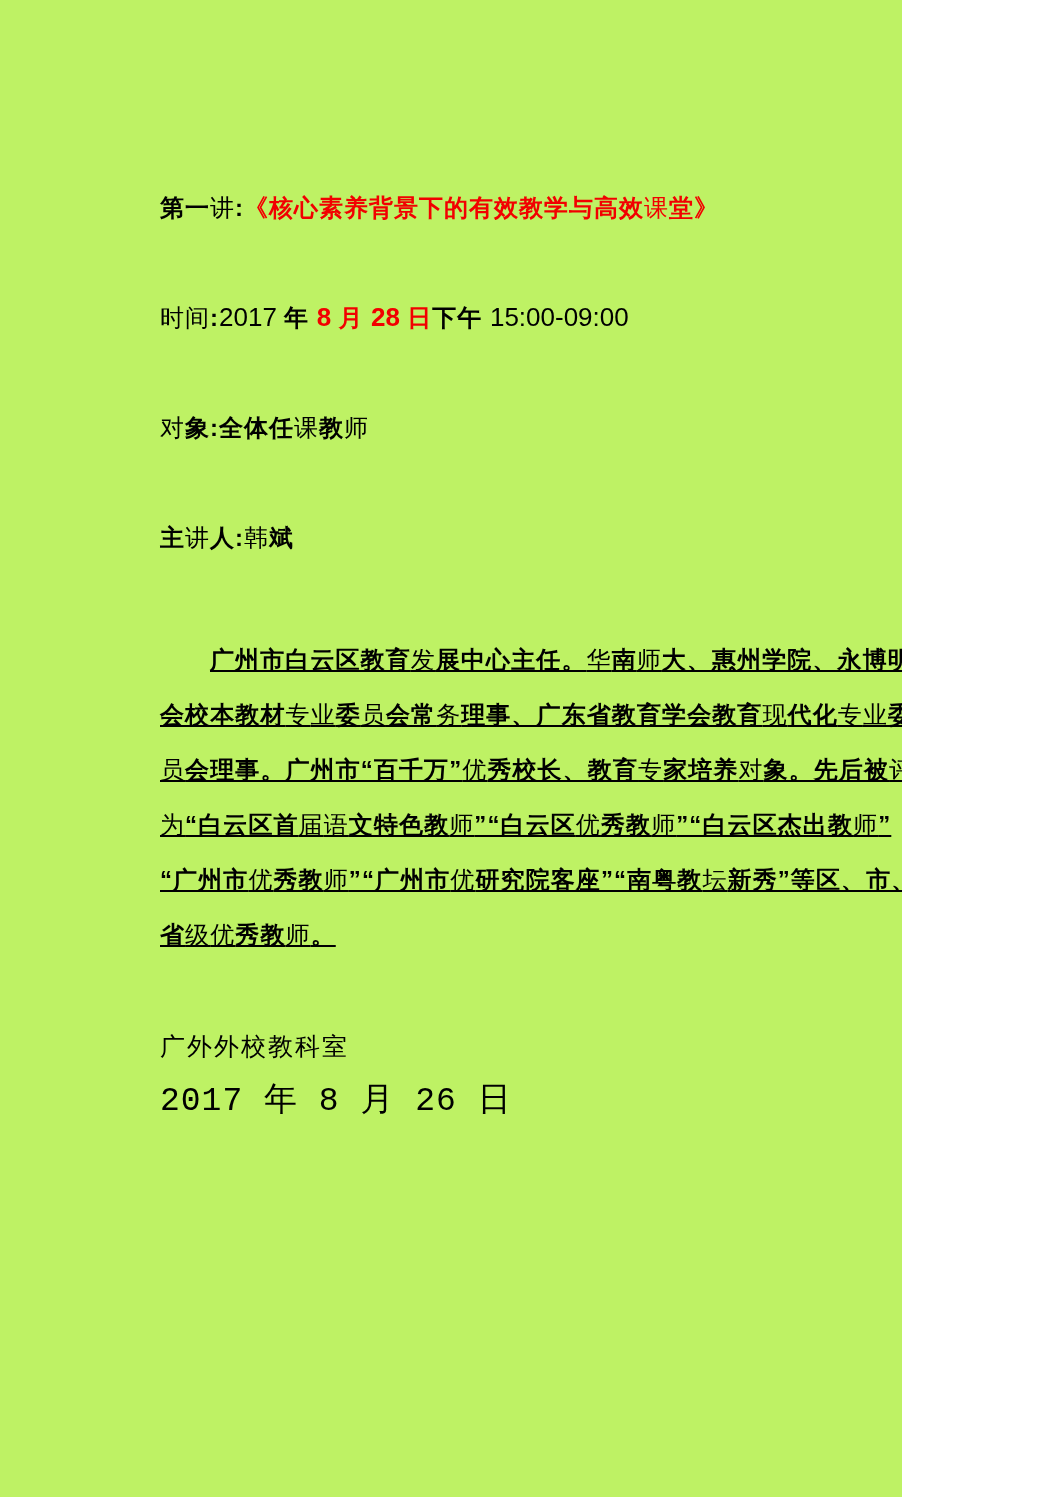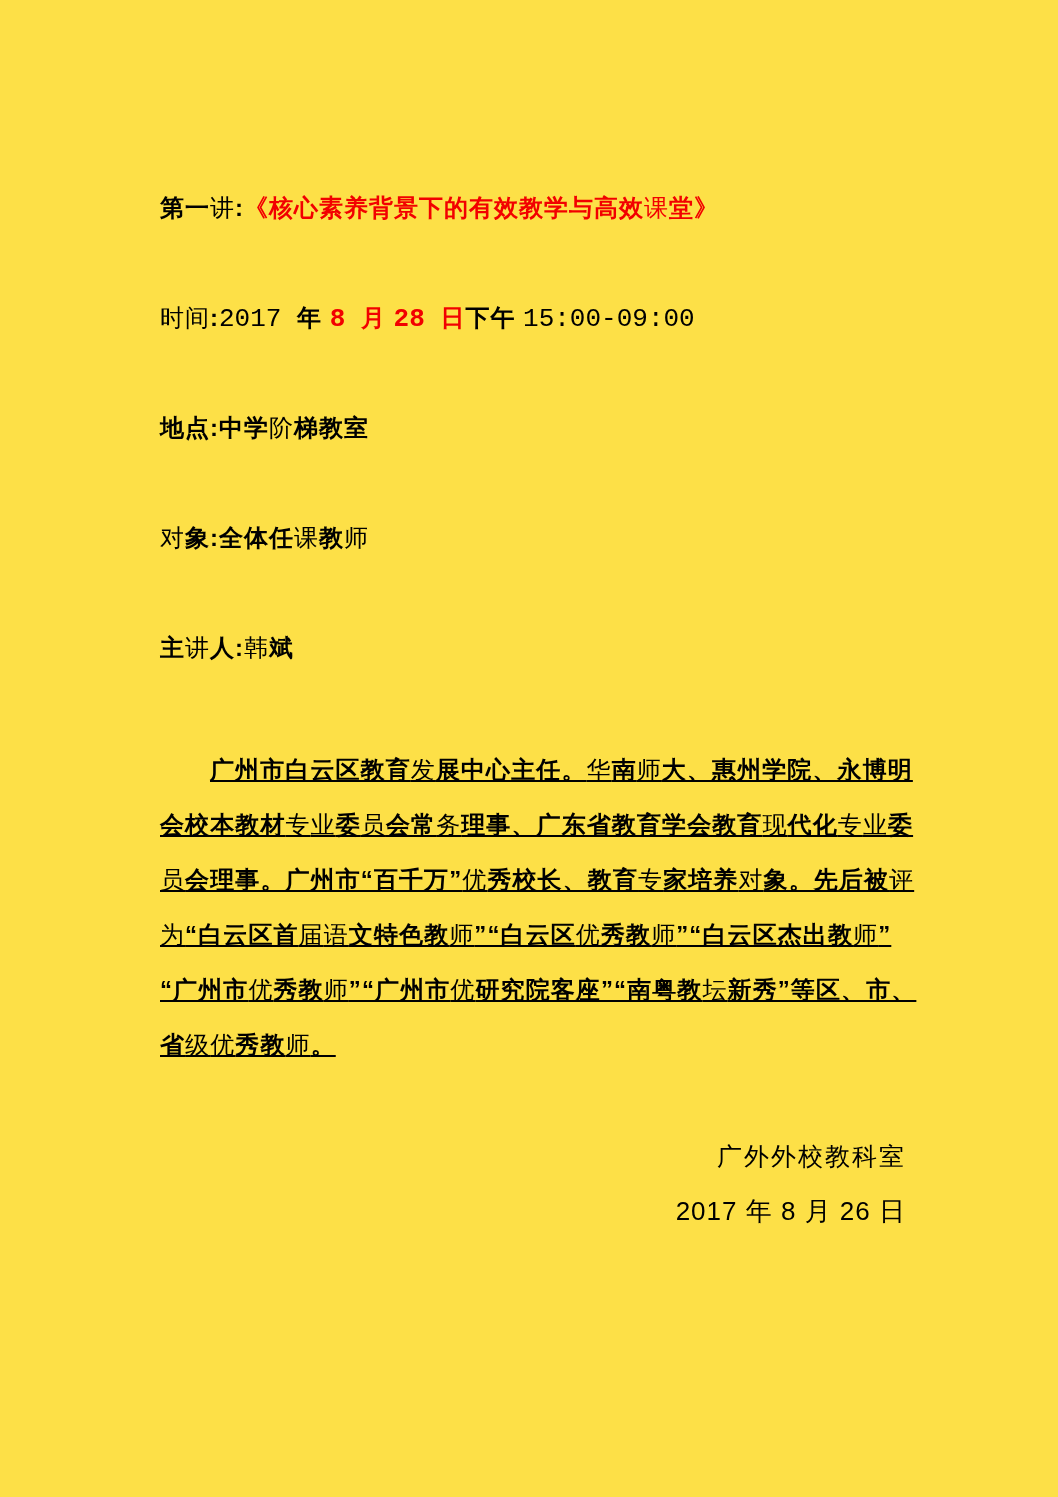--- a/index.html
+++ b/index.html
@@ -1,19 +1,19 @@
 <!DOCTYPE html>
 <html style="--red-color: #f20000;"><head>
 <meta charset="utf-8">
 <style>
   html,body{margin:0;padding:0;background:#ffffff;}
   .page{
     position:relative;
-    width:1058px;height:1497px;
-    background:#fde047;
+    width:902px;height:1497px;
+    background:#bef264;
     color:#000000;
     font-family:"Liberation Sans",sans-serif;
     overflow:hidden;
   }
   .content{
     position:absolute;
     left:160px;top:180px;
     width:746px;
   }
   .line{
@@ -23,67 +23,66 @@
     margin:0 0 55px 0;
     letter-spacing:1px;
     white-space:nowrap;
   }
   .title-line{margin-bottom:55px;}
   
   .cn{font-weight:700;}
   .light{font-weight:400 !important;}
   .red{color:var(--red-color,#f20000);}
   .num{
-    font-family:Liberation Mono, monospace;
+    font-family:Liberation Sans, sans-serif;
     font-weight:400;
     font-size:26px;
     letter-spacing:0;
   }
   .num.red{font-weight:700;}
   .bio{
     padding-top:12px;
     margin:0;
     text-decoration:underline;
   }
   .bio-line{
     font-size:24px;
     line-height:55px;
     letter-spacing:1.1px;
     white-space:nowrap;
   }
   .bio-line:first-child{text-indent:50px;}
   .closing{
     margin-top:57px;
-    text-align:right;
+    text-align:left;
   }
   .sign-line{
     font-size:25px;
     line-height:55px;
     font-weight:400;
     letter-spacing:2px;
   }
   .date-line{
-    font-family:Liberation Sans, sans-serif;
-    font-size:26px;
+    font-family:Liberation Mono, monospace;
+    font-size:33px;
     line-height:55px;
     font-weight:400;
     letter-spacing:1px;
   }
 </style>
 </head>
 <body>
 
 <div class="page">
   <div class="content">
 
     <div class="line title-line"><span class="cn">第一</span><span class="cn light">讲</span><span class="cn">:</span><span class="cn red">《核心素养背景下的有效教学与高效</span><span class="cn red light">课</span><span class="cn red">堂》</span></div>
 
     <div class="line"><span class="cn light">时</span><span class="cn light">间</span><span class="cn">:</span><span class="num">2017 </span><span class="cn">年 </span><span class="num red">8 </span><span class="cn red">月 </span><span class="num red">28 </span><span class="cn red">日</span><span class="cn">下午 </span><span class="num">15:00-09:00</span></div>
 
-    <div class="line"><span class="cn">地点:中学</span><span class="cn light">阶</span><span class="cn">梯教室</span></div>
 
     <div class="line"><span class="cn light">对</span><span class="cn">象:全体任</span><span class="cn light">课</span><span class="cn">教</span><span class="cn light">师</span></div>
 
     <div class="line"><span class="cn">主</span><span class="cn light">讲</span><span class="cn">人:</span><span class="cn light">韩</span><span class="cn">斌</span></div>
 
     <div class="bio">
       <div class="bio-line"><span class="cn">广州市白云区教育</span><span class="cn light">发</span><span class="cn">展中心主任。</span><span class="cn light">华</span><span class="cn">南</span><span class="cn light">师</span><span class="cn">大、惠州学院、永博明</span></div>
       <div class="bio-line"><span class="cn">会校本教材</span><span class="cn light">专</span><span class="cn light">业</span><span class="cn">委</span><span class="cn light">员</span><span class="cn">会常</span><span class="cn light">务</span><span class="cn">理事、广东省教育学会教育</span><span class="cn light">现</span><span class="cn">代化</span><span class="cn light">专</span><span class="cn light">业</span><span class="cn">委</span></div>
       <div class="bio-line"><span class="cn light">员</span><span class="cn">会理事。广州市“百千万”</span><span class="cn light">优</span><span class="cn">秀校长、教育</span><span class="cn light">专</span><span class="cn">家培养</span><span class="cn light">对</span><span class="cn">象。先后被</span><span class="cn light">评</span></div>
       <div class="bio-line"><span class="cn light">为</span><span class="cn">“白云区首</span><span class="cn light">届</span><span class="cn light">语</span><span class="cn">文特色教</span><span class="cn light">师</span><span class="cn">”“白云区</span><span class="cn light">优</span><span class="cn">秀教</span><span class="cn light">师</span><span class="cn">”“白云区杰出教</span><span class="cn light">师</span><span class="cn">”</span></div>

